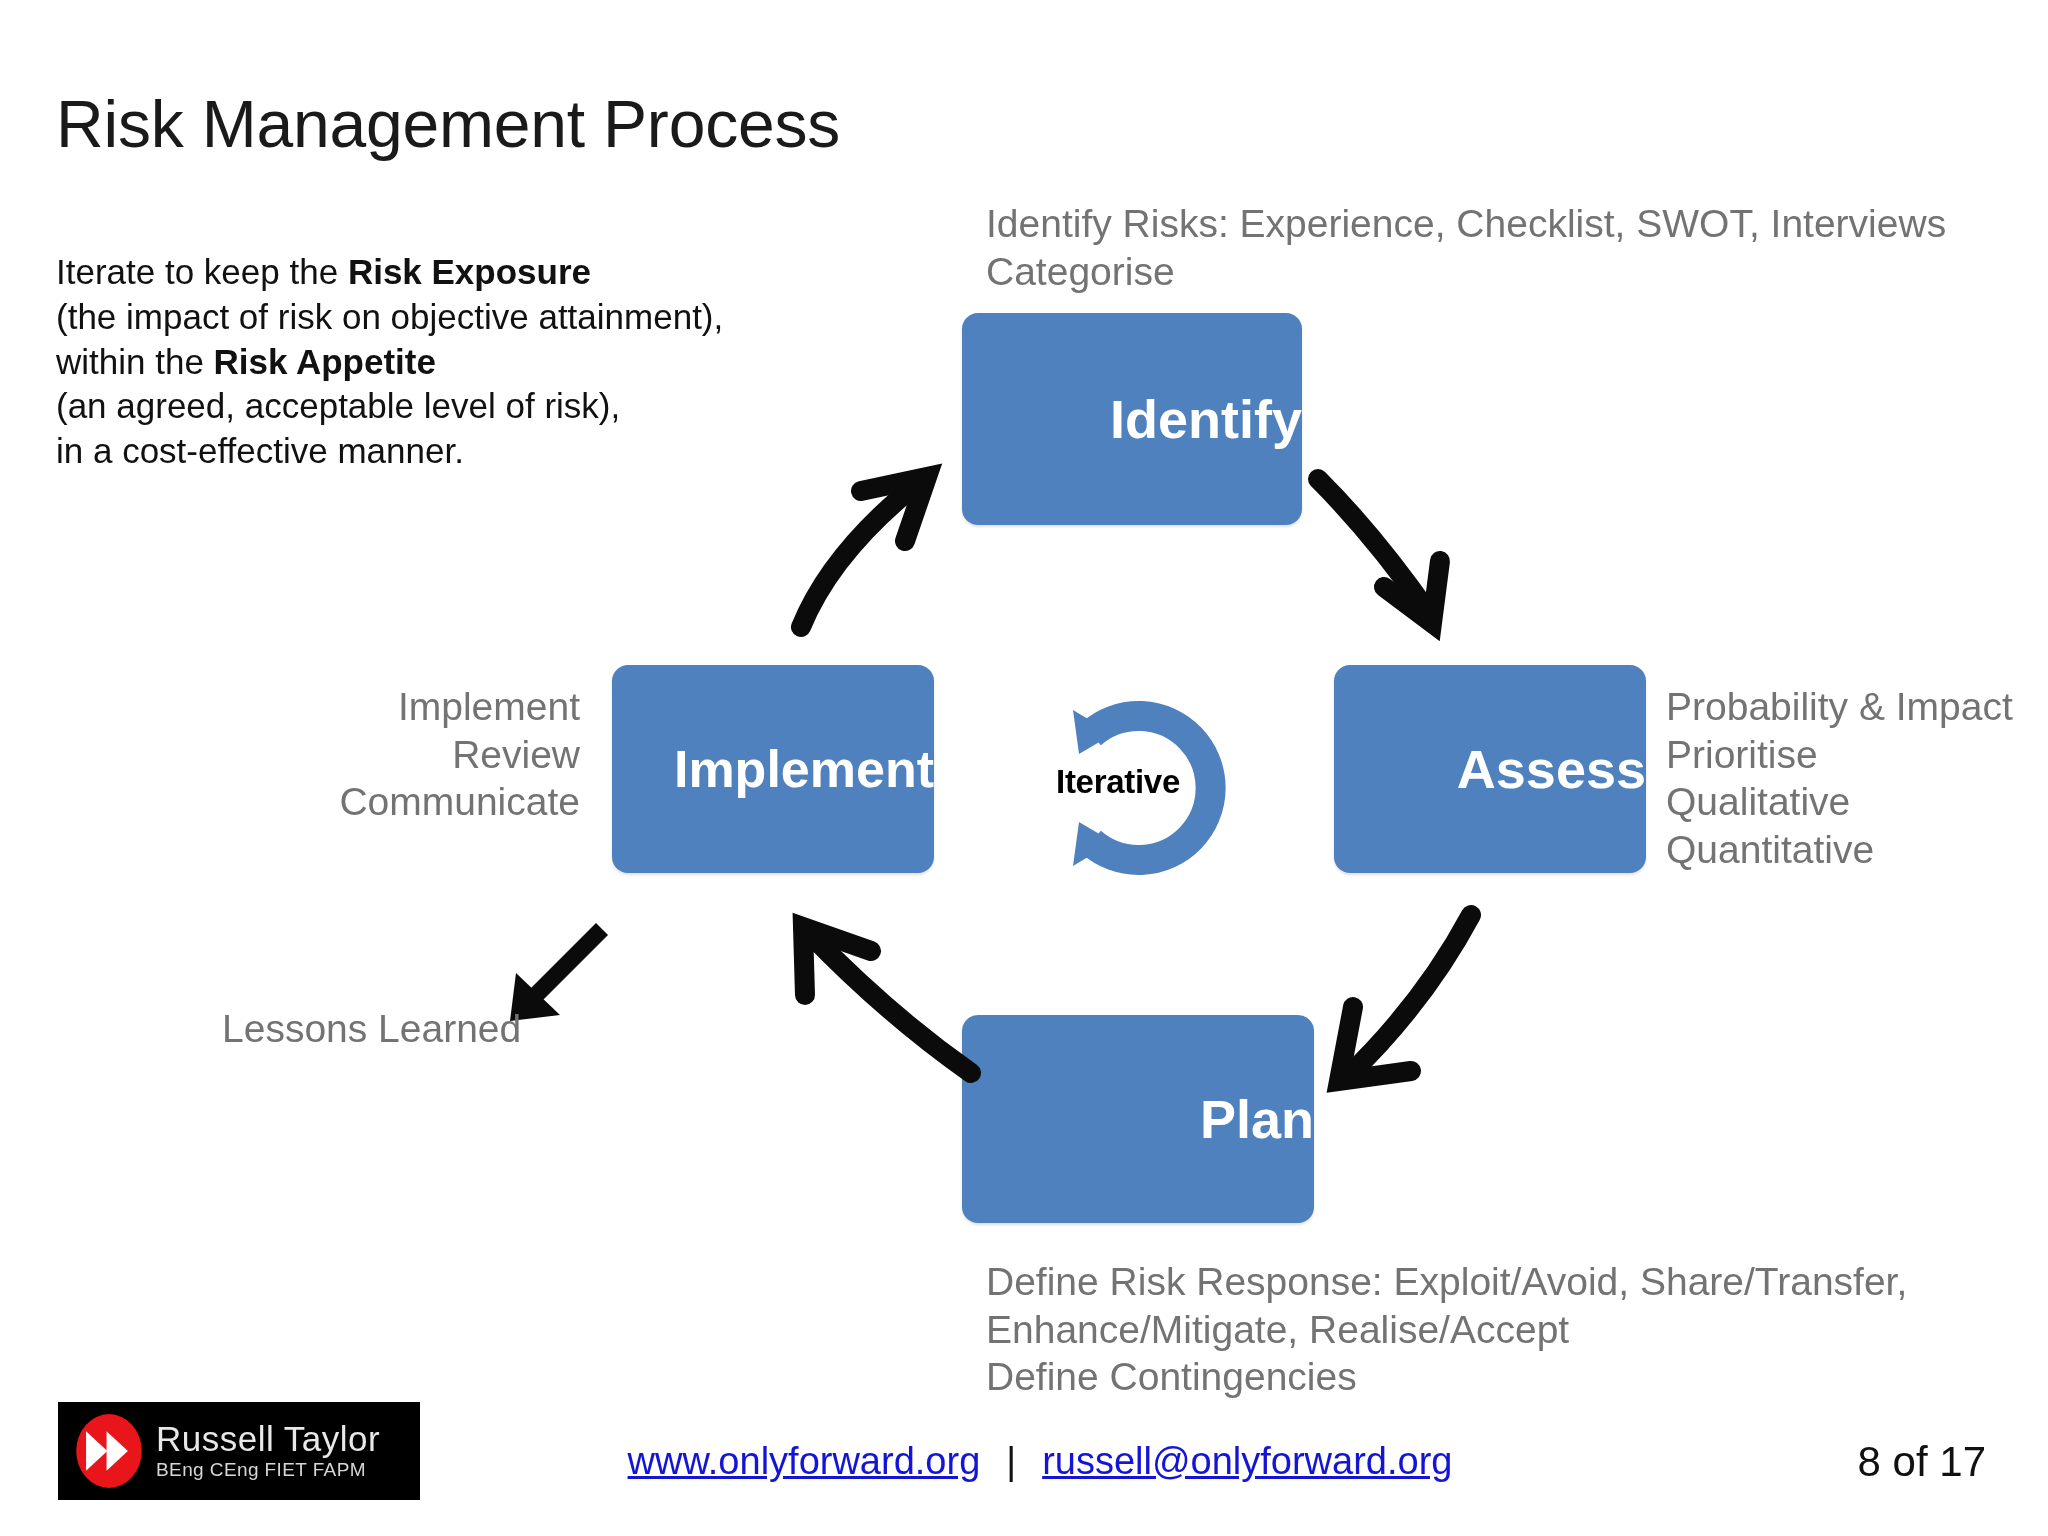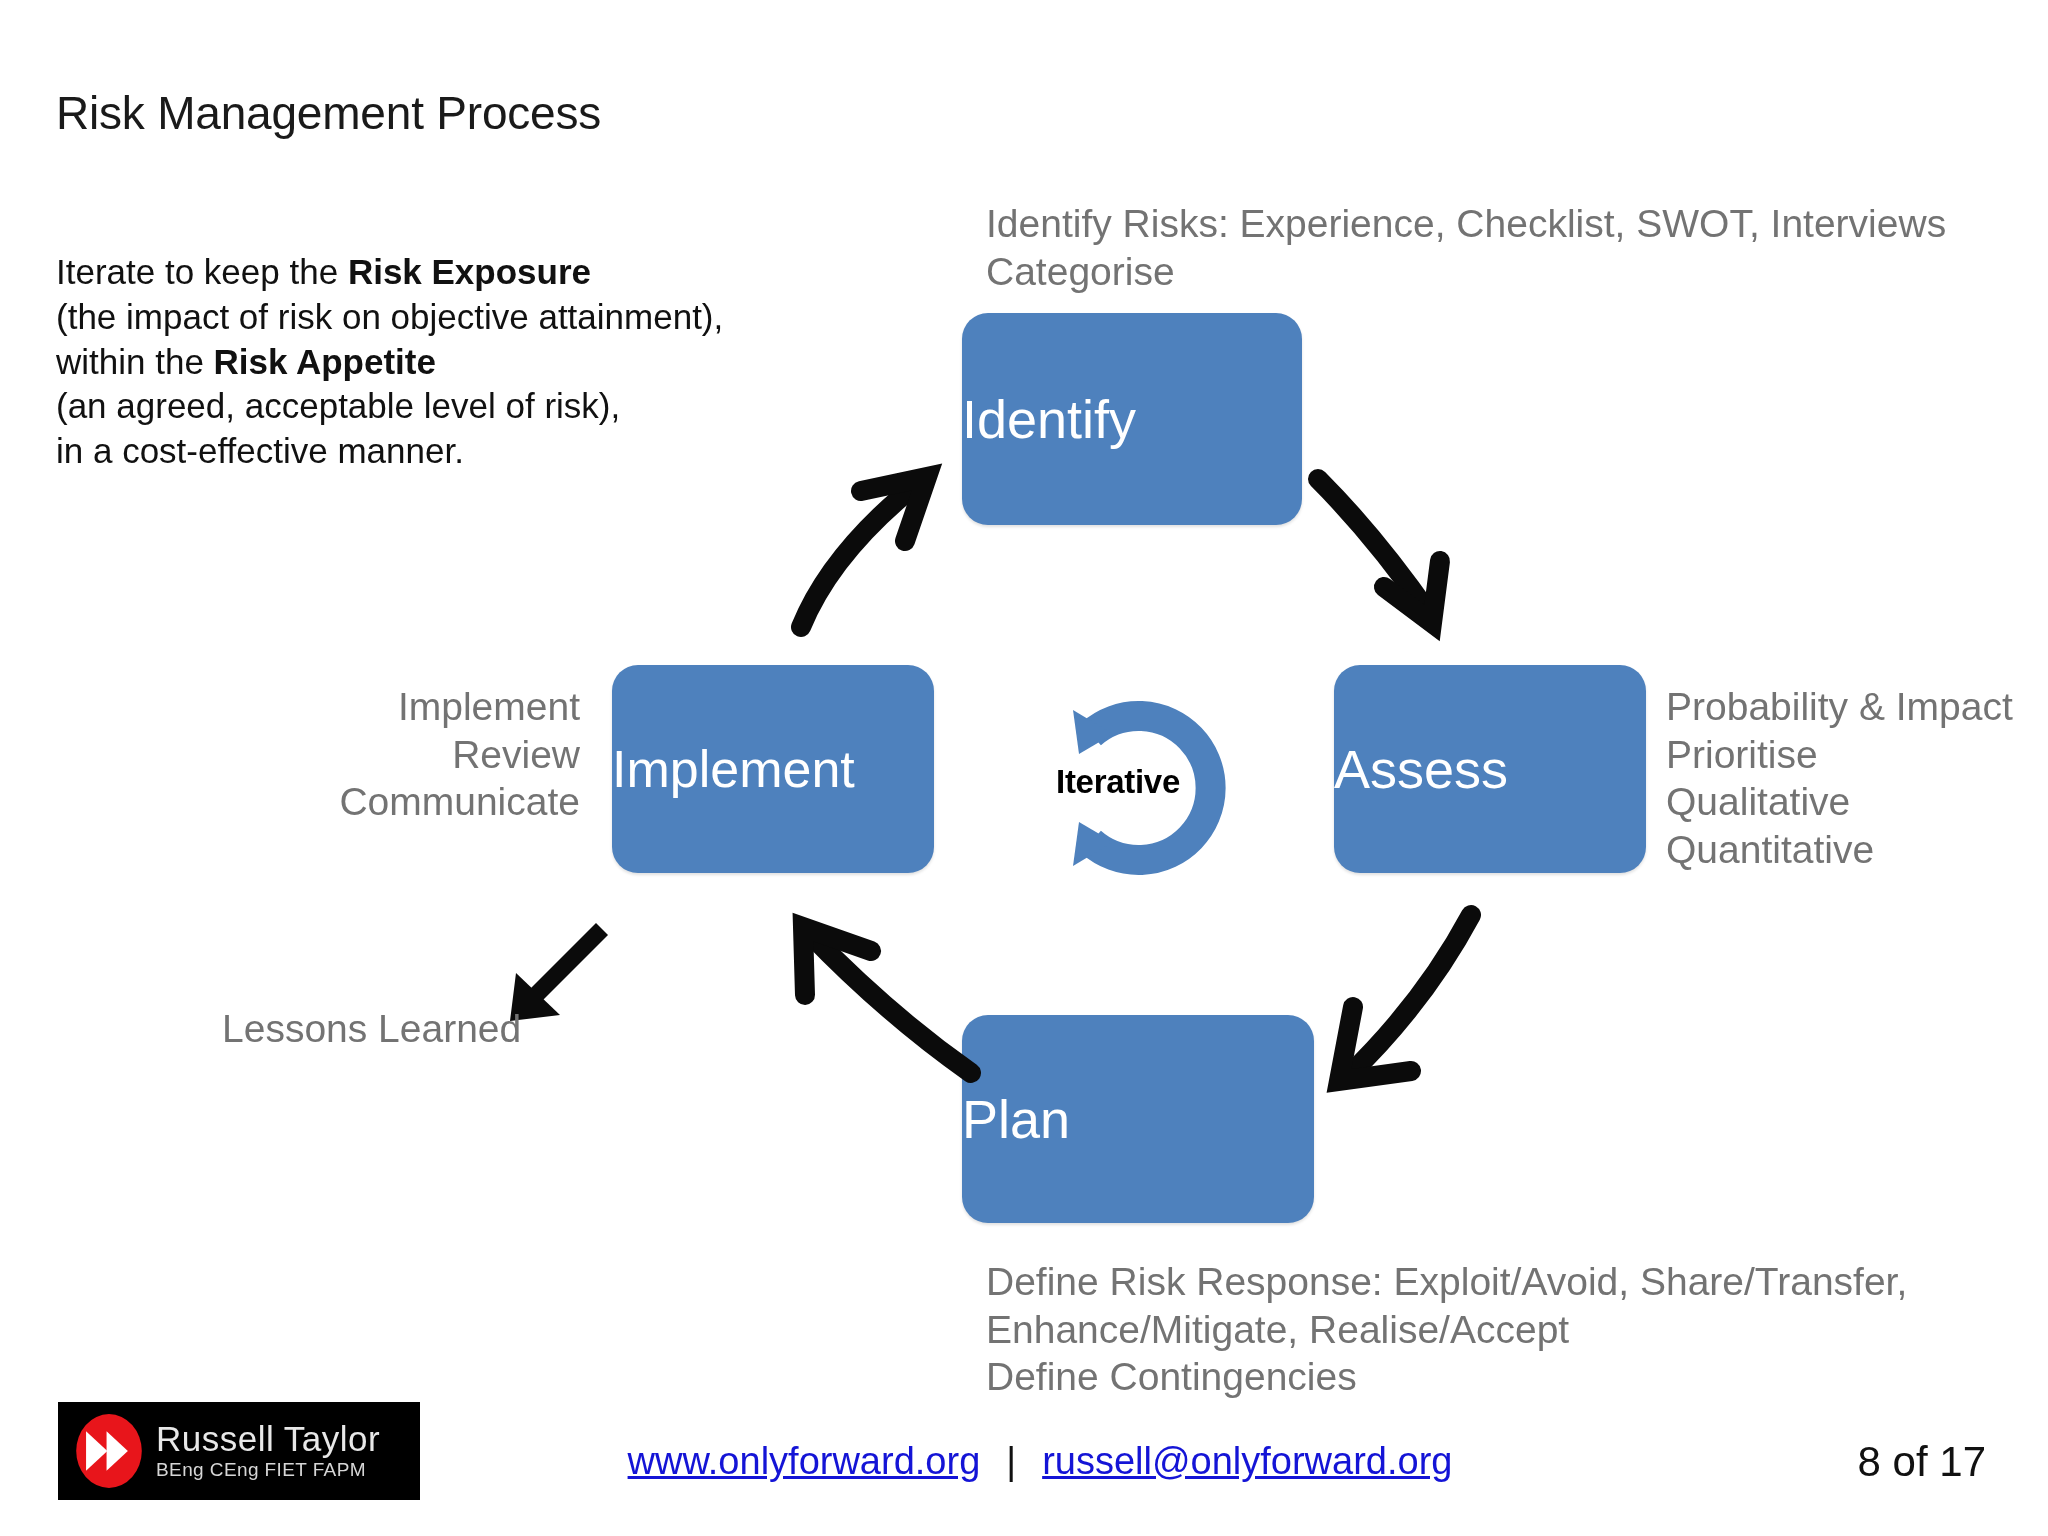--- a/index.html
+++ b/index.html
@@ -17,21 +17,21 @@
     height: 1536px;
     background: #ffffff;
     overflow: hidden;
   }
 
   
   .slide-title {
     position: absolute;
     left: 56px;
     top: 88px;
-    font-size: 46px;
+    font-size: 66px;
     line-height: 1.1;
     font-weight: 400;
     color: #1a1a1a;
     letter-spacing: -0.2px;
     white-space: nowrap;
   }
 
   
   .intro {
     position: absolute;
@@ -42,27 +42,27 @@
     line-height: 1.28;
     color: #111111;
   }
   .intro .line { white-space: nowrap; }
   .intro b { font-weight: 700; }
 
   
   .pbox {
     position: absolute;
     background: #4E81BD;
-    border-radius: 26px;
+    border-radius: 16px;
     color: #ffffff;
     display: flex;
     align-items: center;
-    justify-content: flex-start;
+    justify-content: flex-end;
     font-size: 54px;
-    font-weight: 400;
+    font-weight: 700;
     box-shadow: 0 2px 3px rgba(0,0,0,0.12);
   }
   #box-identify  { left: 962px;  top: 313px;  width: 340px; height: 212px; }
   #box-assess    { left: 1334px; top: 665px;  width: 312px; height: 208px; }
   #box-plan      { left: 962px;  top: 1015px; width: 352px; height: 208px; }
   #box-implement { left: 612px;  top: 665px;  width: 322px; height: 208px; }
   #box-implement .lbl { font-size: 52px; }
 
   
   .anno {

